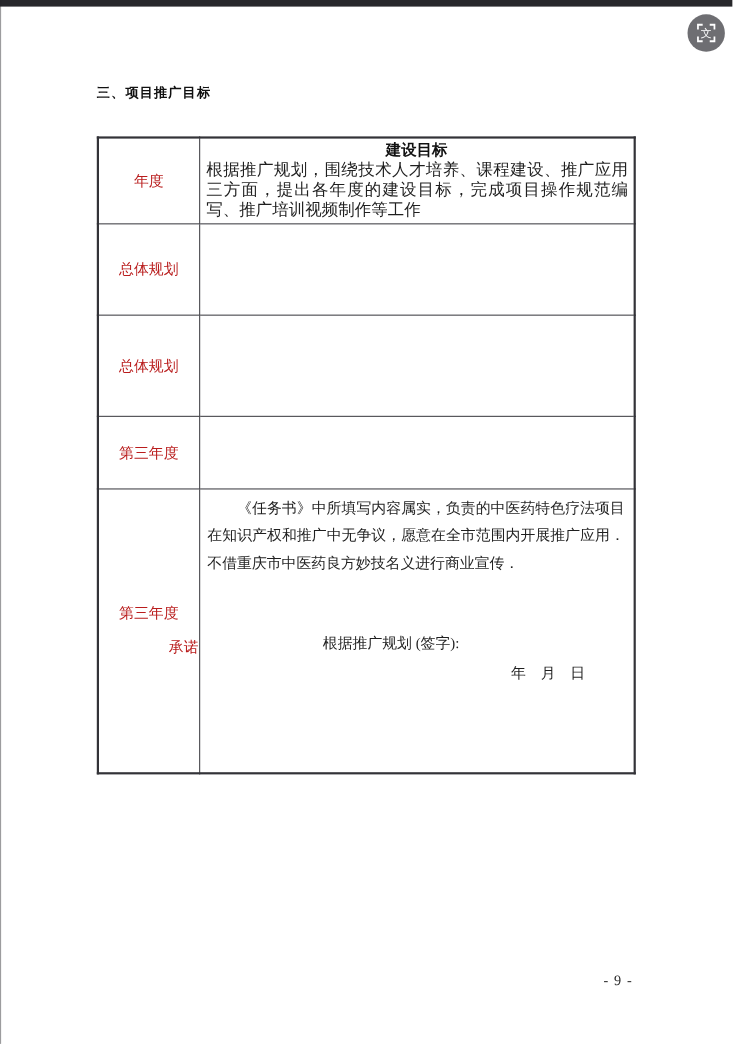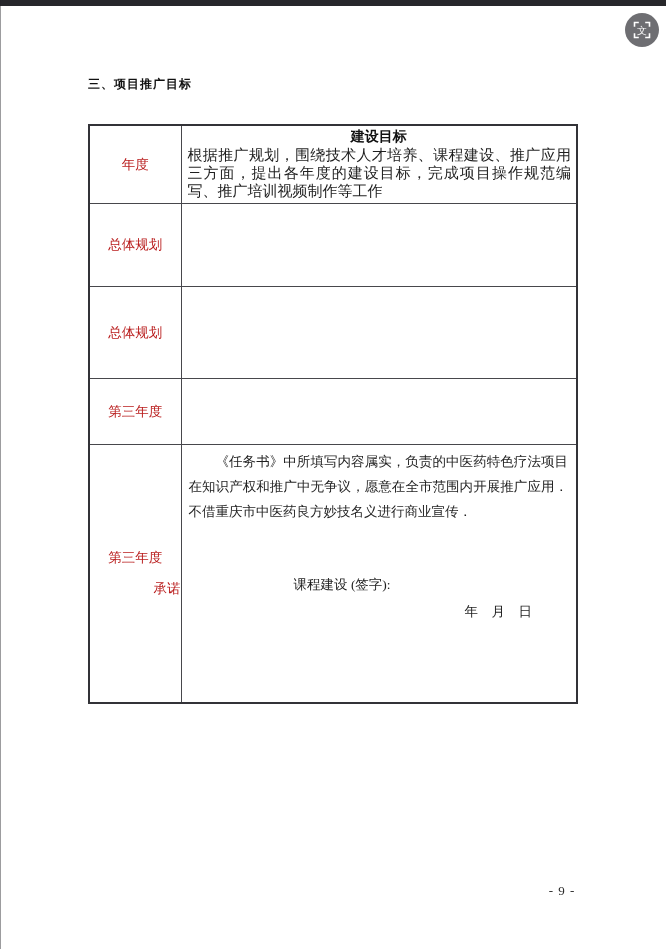--- a/index.html
+++ b/index.html
@@ -138,20 +138,20 @@
     <td class="label-cell">第三年度</td>
     <td></td>
   </tr>
   <tr style="height:258px;">
     <td class="label-cell">
       <span class="commitment-label-line">第三年度</span>
       <span class="commitment-label-line">承诺</span>
     </td>
     <td class="commitment-cell">
       <p class="commitment-text">《任务书》中所填写内容属实，负责的中医药特色疗法项目在知识产权和推广中无争议，愿意在全市范围内开展推广应用．不借重庆市中医药良方妙技名义进行商业宣传．</p>
-      <div class="signature-line">课程建设 (签字):</div>
+      <div class="signature-line">根据推广规划 (签字):</div>
       <div class="date-line">年　月　日</div>
     </td>
   </tr>
 </tbody>
   </table>
 
 <div class="page-number">- 9 -</div>
 
 </body></html>

